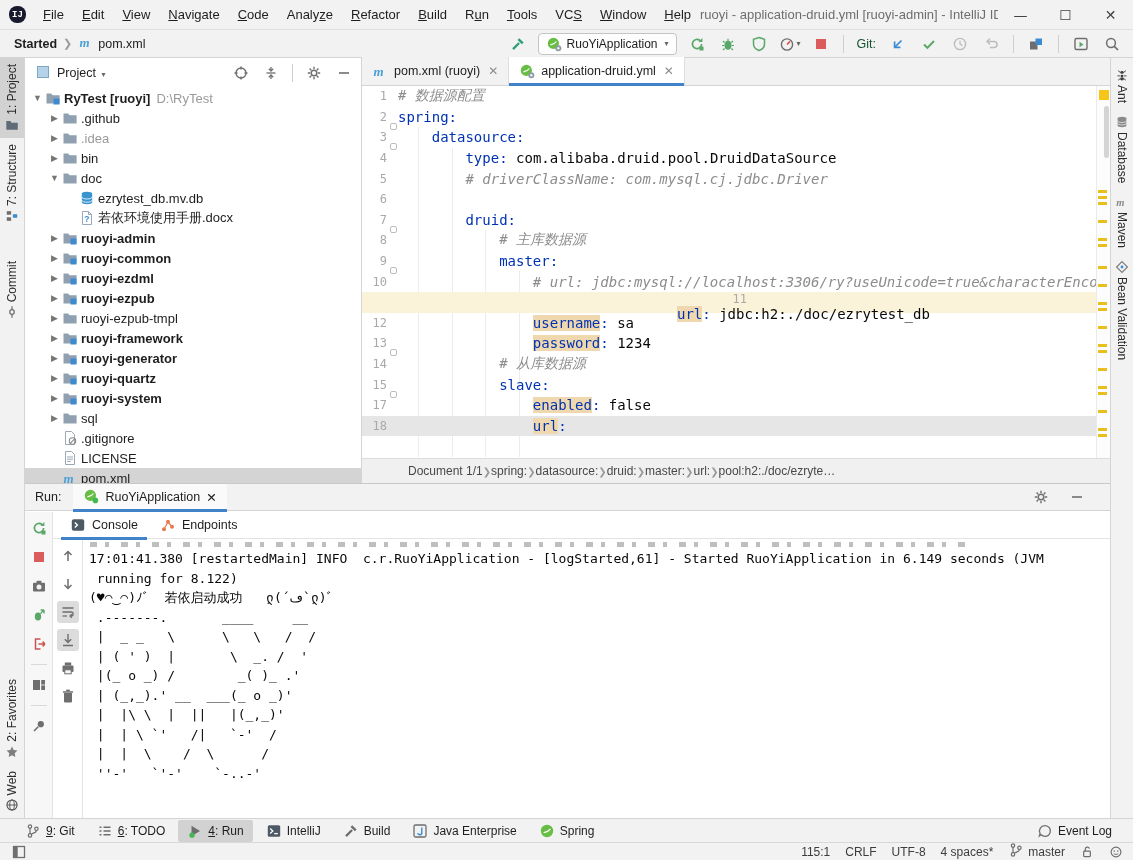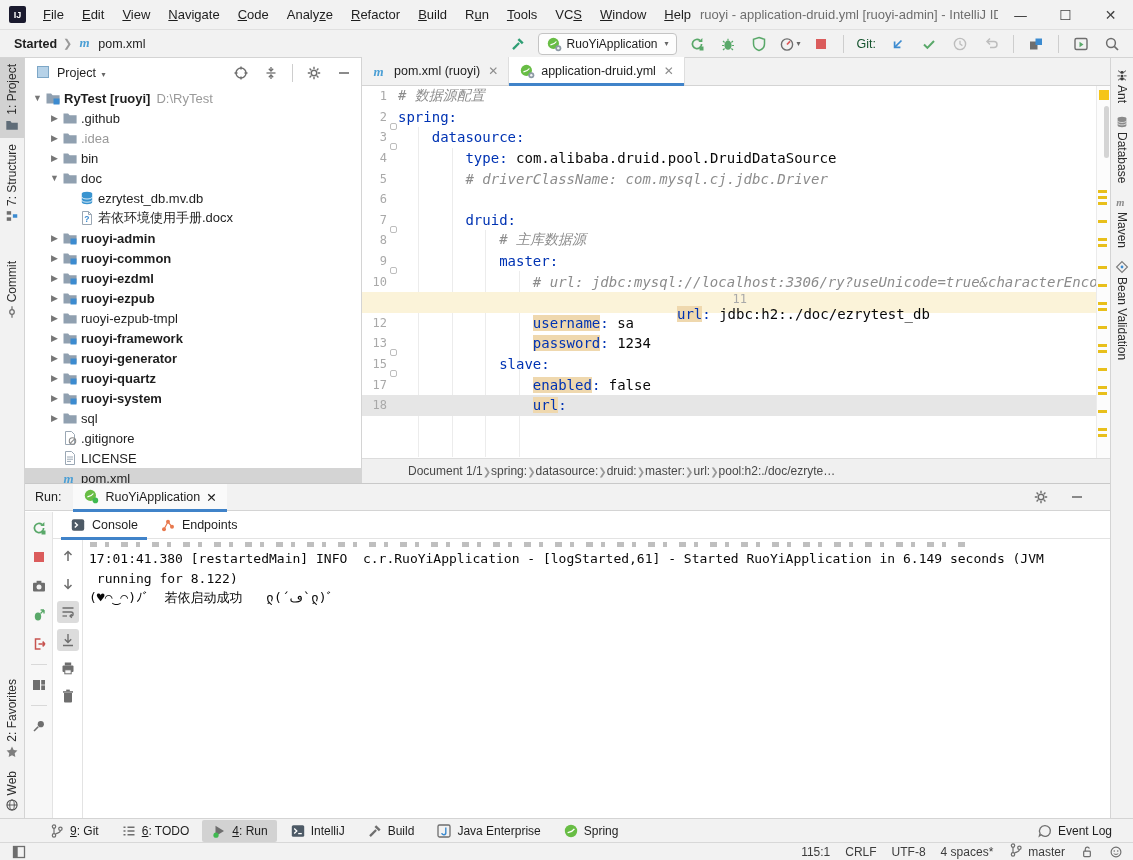--- a/index.html
+++ b/index.html
@@ -9,21 +9,21 @@
     font-family:"Liberation Sans",sans-serif; font-size:13px; color:#1e1e1e;
     background:#f2f2f2;
   }
   svg { display:block; }
   u { text-decoration:underline; }
 
   
   #titlebar { position:absolute; left:0; top:0; width:1133px; height:30px;
     display:flex; align-items:center; background:#f2f2f2; border-bottom:1px solid #e0e0e0; }
   #logo { width:17px; height:17px; margin:0 8px 0 9px; background:#1a1a2e; color:#fff;
-    font-size:9px; font-weight:bold; display:flex; align-items:center; justify-content:center; border-radius:2px;}
+    font-size:9px; font-weight:bold; display:flex; align-items:center; justify-content:center; border-radius:8px;font-family:Liberation Mono, monospace;}
   .menu-item { padding:0 9px; height:30px; line-height:30px; cursor:default; }
   #win-title { flex:1; text-align:center; color:#6e6e6e; font-size:13px;
     white-space:nowrap; overflow:hidden; padding-right:10px;}
   .win-btn { width:45px; height:29px; display:flex; align-items:center; justify-content:center;
     font-size:14px; color:#444; font-family:"DejaVu Sans",sans-serif;}
 
   
   #navbar { position:absolute; left:0; top:30px; width:1133px; height:28px;
     display:flex; align-items:center; background:#f2f2f2; border-bottom:1px solid #d4d4d4; padding:0 10px 0 14px;}
   #navbar .crumb-proj { font-weight:bold; font-size:12.5px; }
@@ -117,21 +117,21 @@
   .is-btn.toggled { background:#dcdcdc; }
   #console { flex:1; overflow:hidden; padding:2px 0 0 6px; font-family:"DejaVu Sans Mono",monospace;
     font-size:13px; color:#080808; }
   #console .clip-line { height:5px; overflow:hidden; margin:1px 0 2px 1px; width:86%;
     background:repeating-linear-gradient(90deg,#8a8a8a 0 7px,transparent 7px 15px,#8a8a8a 15px 19px,transparent 19px 31px);
     opacity:.55; }
   #console pre { margin:0; line-height:19.5px; font-family:inherit; font-size:inherit; white-space:pre;}
 
   
   #toolwin-bar { position:absolute; left:0; top:818px; width:1133px; height:24px; background:#f2f2f2;
-    border-top:1px solid #d4d4d4; display:flex; align-items:center; padding:0 12px 0 40px; gap:4px;}
+    border-top:1px solid #d4d4d4; display:flex; align-items:center; padding:0 12px 0 16px; gap:4px;}
   .twb-item { height:22px; display:flex; align-items:center; gap:5px; font-size:12px; padding:0 9px; border-radius:2px;}
   .twb-item.active { background:#d2d2d2; }
   #eventlog { margin-left:auto; }
   #statusbar { position:absolute; left:0; top:842px; width:1133px; height:18px; background:#f2f2f2;
     border-top:1px solid #d8d8d8; display:flex; align-items:center; font-size:12px; color:#3c3c3c; padding:0 8px;}
   #sb-right { margin-left:auto; display:flex; align-items:center; gap:15px; padding-right:2px;}
   .sb-item { display:flex; align-items:center; gap:4px; }
 </style>
 </head>
 <body>
@@ -724,20 +724,25 @@
           <span class="gut">12</span>
           <span class="fold"></span>
           <span class="code"><span class="">                </span><span class="tk-kh">username</span><span class="tk-k">:</span><span class="tk-v"> sa</span></span>
         </div>
         <div class="cl">
           <span class="gut">13</span>
           <span class="fold">
             <span class="fold-mark"></span>
           </span>
           <span class="code"><span class="">                </span><span class="tk-kh">password</span><span class="tk-k">:</span><span class="tk-v"> 1234</span></span>
+        </div>
+        <div class="cl">
+          <span class="gut">14</span>
+          <span class="fold"></span>
+          <span class="code"><span class="">            </span><span class="tk-c"># 从库数据源</span></span>
         </div>
         <div class="cl">
           <span class="gut">15</span>
           <span class="fold">
             <span class="fold-mark"></span>
           </span>
           <span class="code"><span class="">            </span><span class="tk-k">slave:</span></span>
         </div>
         <div class="cl">
           <span class="gut">17</span>
@@ -999,20 +1004,29 @@
                     <rect x="6.2" y="1.6" width="3.6" height="1.6" fill="#6e6e6e"></rect>
                   </svg>
                 </span>
               </span>
             </div>
           <div id="console">
             <div class="clip-line"></div>
             <pre>17:01:41.380 [restartedMain] INFO  c.r.RuoYiApplication - [logStarted,61] - Started RuoYiApplication in 6.149 seconds (JVM</pre>
             <pre> running for 8.122)</pre>
             <pre>(♥◠‿◠)ﾉﾞ  若依启动成功   ლ(´ڡ`ლ)ﾞ</pre>
+            <pre id="ascii-art"> .-------.       ____     __        
+ |  _ _   \      \   \   /  /    
+ | ( ' )  |       \  _. /  '       
+ |(_ o _) /        _( )_ .'         
+ | (_,_).' __  ___(_ o _)'          
+ |  |\ \  |  ||   |(_,_)'         
+ |  | \ `'   /|   `-'  /           
+ |  |  \    /  \      /           
+ ''-'   `'-'    `-..-'              </pre>
           </div>
         </div>
       </div>
     </div>
   </div>
 </div>
 
 <div id="toolwin-bar">
     <div class="twb-item">
       <span style="display: inline-flex; align-items: center;">

